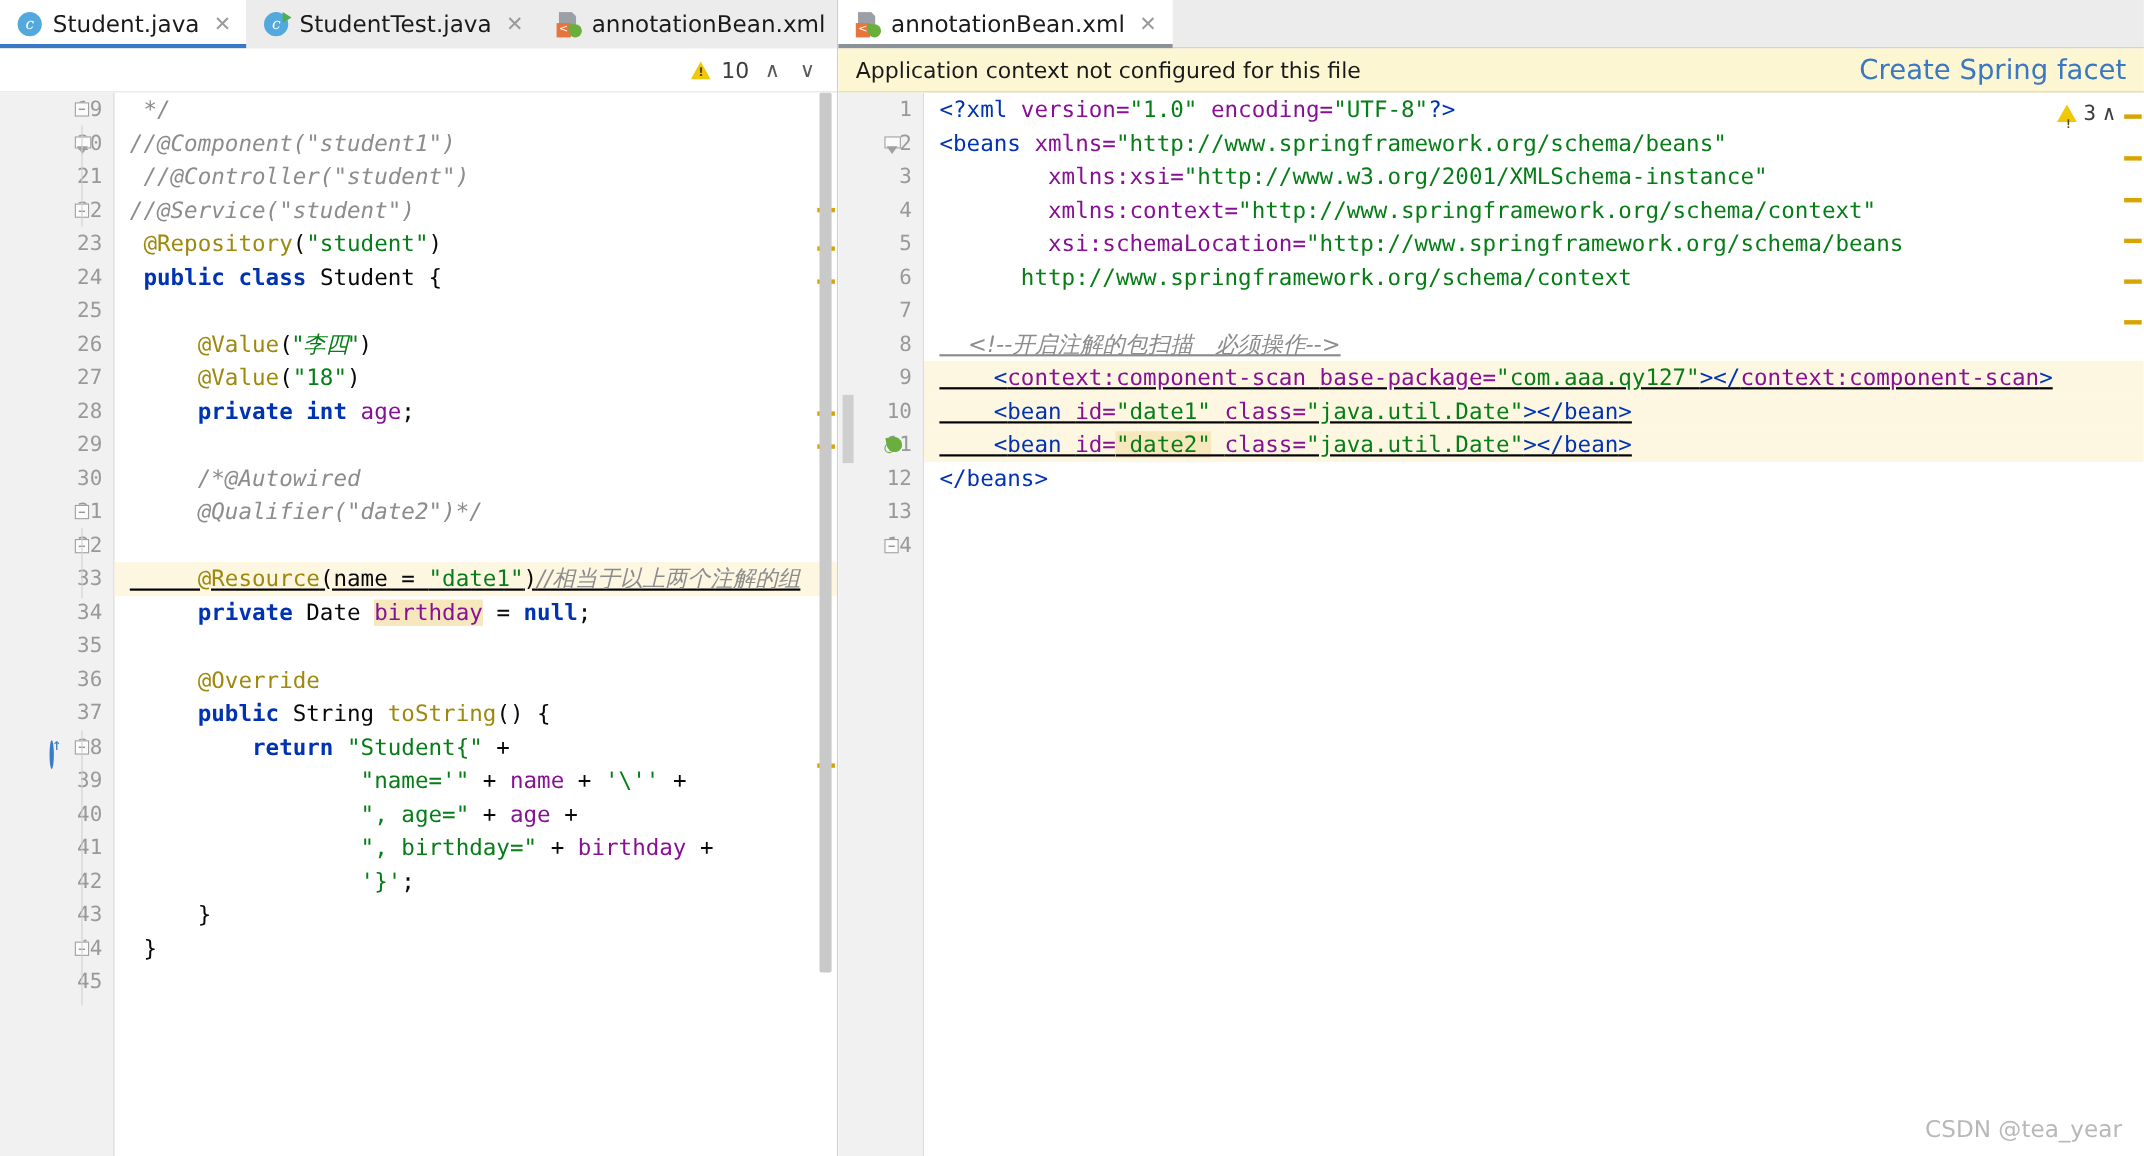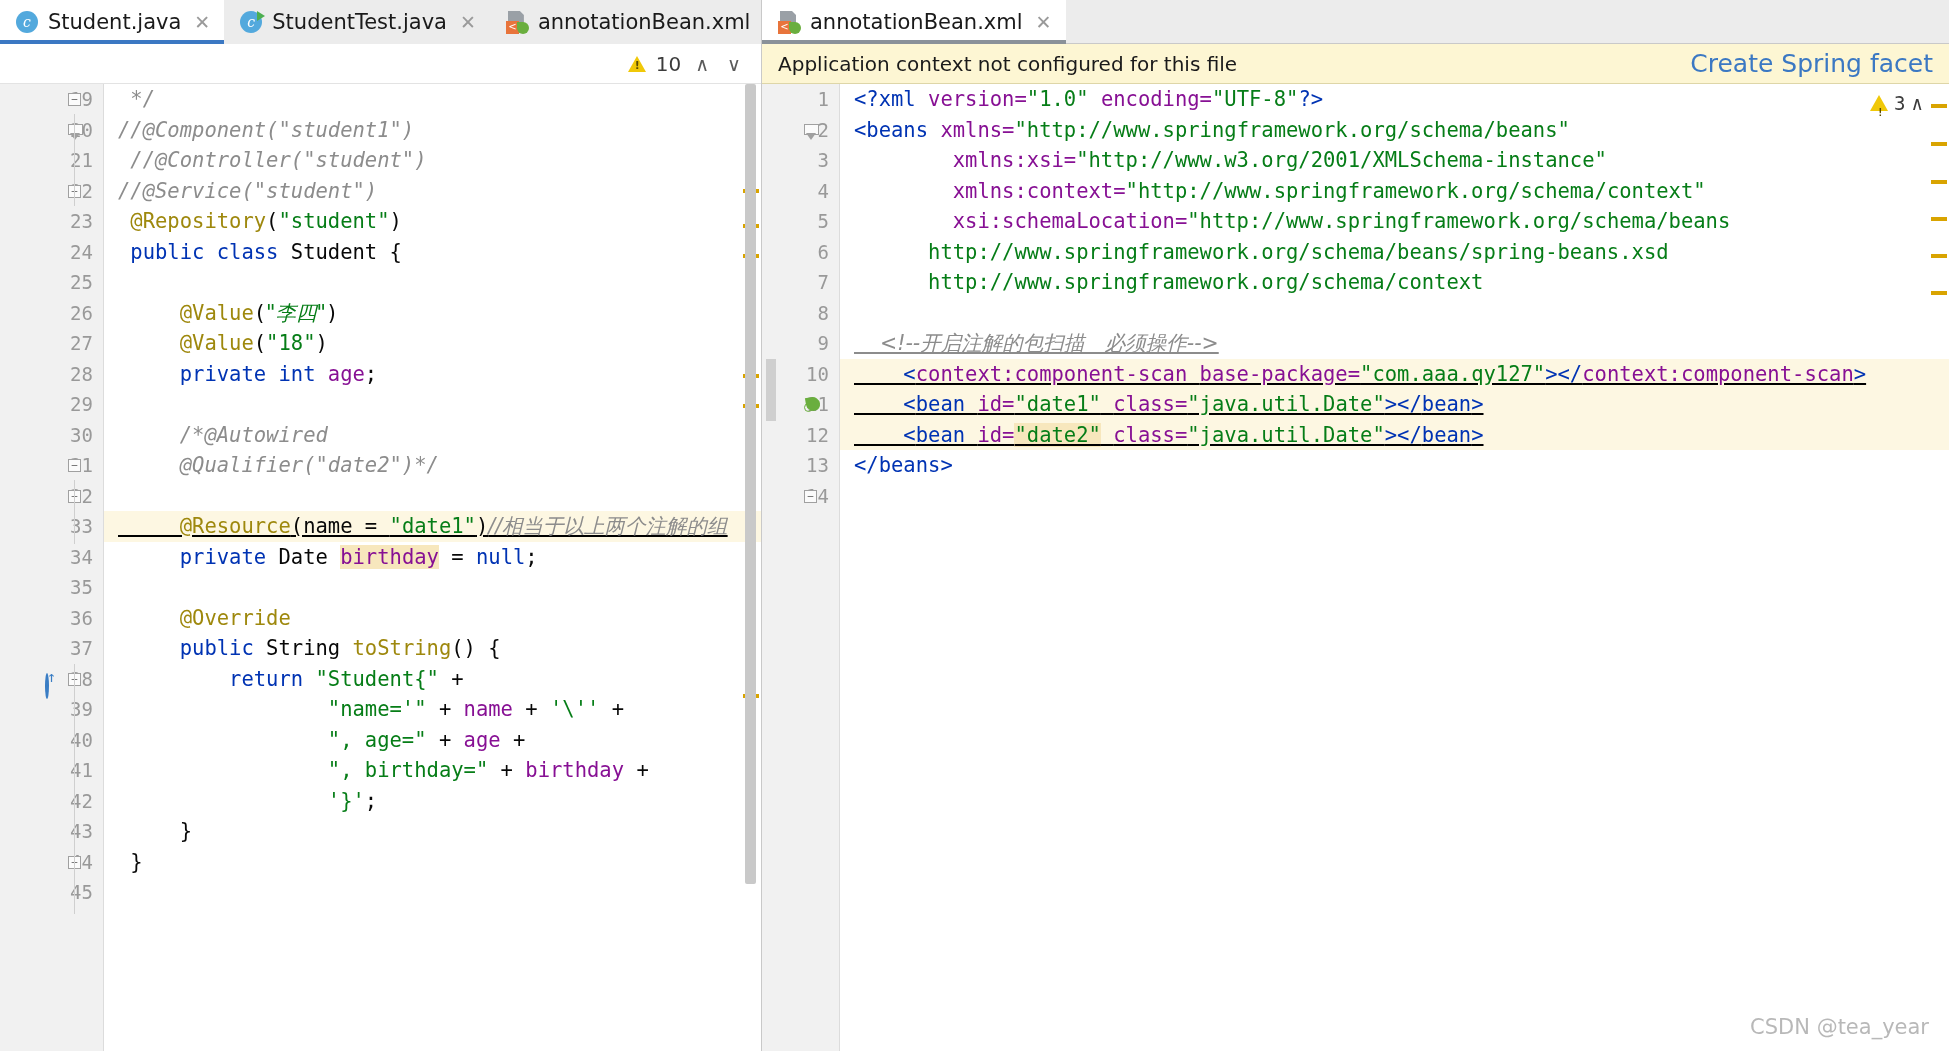--- a/index.html
+++ b/index.html
@@ -169,21 +169,21 @@
     position: absolute; left: 2px; top: 0; width: 14px; height: 14px;
     background: #6aae3e; border-radius: 0 70% 60% 70%;
     transform: rotate(-10deg);
   }
   .springleaf .mg {
     position: absolute; left: 0px; top: 6px; width: 9px; height: 9px;
     border: 1.5px solid #6aae3e; border-radius: 50%; background: transparent;
   }
 
   
-  .kw   { color: #0033b3; font-weight: normal; }
+  .kw   { color: #0033b3; font-weight: bold; }
   .ann  { color: #9e880d; }
   .str  { color: #067d17; }
   .fld  { color: #871094; }
   .cmt  { color: #8c8c8c; font-style: italic; }
   .pln  { color: #080808; }
   .tag  { color: #0033b3; }
   .attr { color: #871094; }
   .xcmt { color: #8c8c8c; font-style: italic; text-decoration: underline; }
   .mark { background: #f7e7bd; }
 
@@ -365,21 +365,20 @@
           <div class="gnum">13</div>
           <div class="gnum">14<span class="fold">−</span></div>
           <div style="position: absolute; left: 4px; top: 275px; width: 10px; height: 62px; background: rgb(207, 207, 207);"></div>
         </div>
       <div class="codearea" id="code-right">
           <div class="cline"><span class="tag">&lt;?</span><span class="tag">xml </span><span class="attr">version=</span><span class="str">"1.0"</span><span class="pln"> </span><span class="attr">encoding=</span><span class="str">"UTF-8"</span><span class="tag">?&gt;</span></div>
           <div class="cline"><span class="tag">&lt;beans </span><span class="attr">xmlns=</span><span class="str">"http://www.springframework.org/schema/beans"</span></div>
           <div class="cline"><span class="pln">        </span><span class="attr">xmlns:xsi=</span><span class="str">"http://www.w3.org/2001/XMLSchema-instance"</span></div>
           <div class="cline"><span class="pln">        </span><span class="attr">xmlns:context=</span><span class="str">"http://www.springframework.org/schema/context"</span></div>
           <div class="cline"><span class="pln">        </span><span class="attr">xsi:schemaLocation=</span><span class="str">"http://www.springframework.org/schema/beans</span></div>
-          <div class="cline"><span class="str">      http://www.springframework.org/schema/beans/spring-beans.xsd</span></div>
           <div class="cline"><span class="str">      http://www.springframework.org/schema/context</span></div>
           <div class="cline">&nbsp;</div>
           <div class="cline"><span class="xcmt cn">    &lt;!--开启注解的包扫描　必须操作--&gt;</span></div>
           <div class="cline hl"><span class="tag">    &lt;</span><span class="attr">context:component-scan </span><span class="attr">base-package=</span><span class="str">"com.aaa.qy127"</span><span class="tag">&gt;&lt;/</span><span class="attr">context:component-scan</span><span class="tag">&gt;</span></div>
           <div class="cline hl"><span class="tag">    &lt;</span><span class="tag">bean </span><span class="attr">id=</span><span class="str">"date1"</span><span class="pln"> </span><span class="attr">class=</span><span class="str">"java.util.Date"</span><span class="tag">&gt;&lt;/</span><span class="tag">bean</span><span class="tag">&gt;</span></div>
           <div class="cline hl"><span class="tag">    &lt;</span><span class="tag">bean </span><span class="attr">id=</span><span class="str mark">"date2"</span><span class="pln"> </span><span class="attr">class=</span><span class="str">"java.util.Date"</span><span class="tag">&gt;&lt;/</span><span class="tag">bean</span><span class="tag">&gt;</span></div>
           <div class="cline"><span class="tag">&lt;/</span><span class="tag">beans</span><span class="tag">&gt;</span></div>
         </div>
       <div class="stripe" id="stripe-right" style="right:0;">
           <div class="tick" style="top: 20px;"></div>

